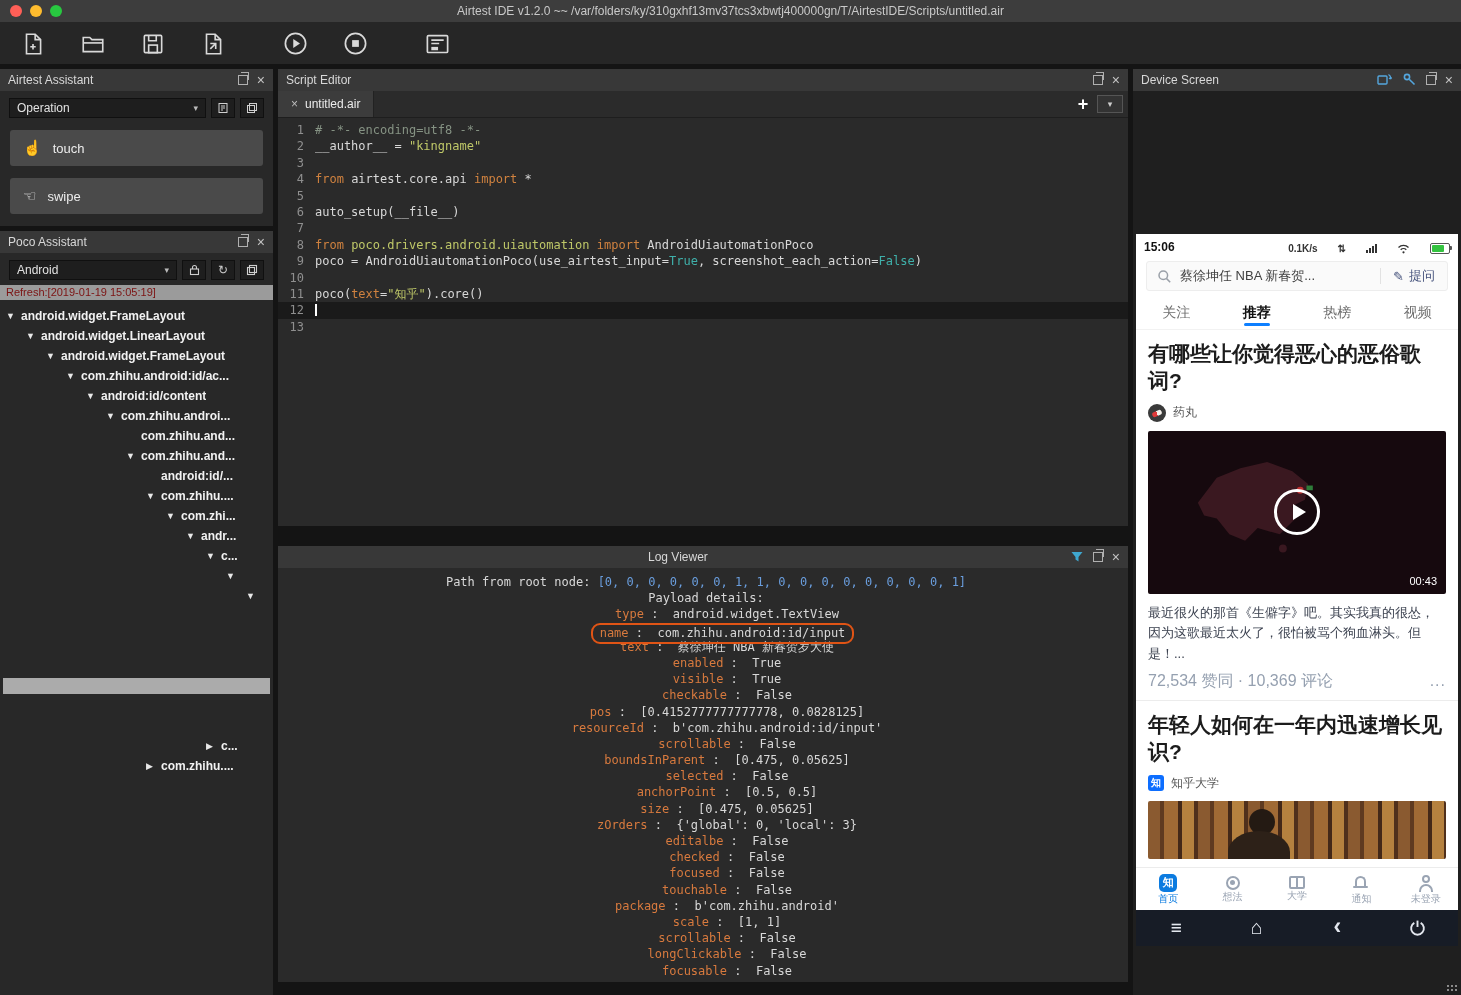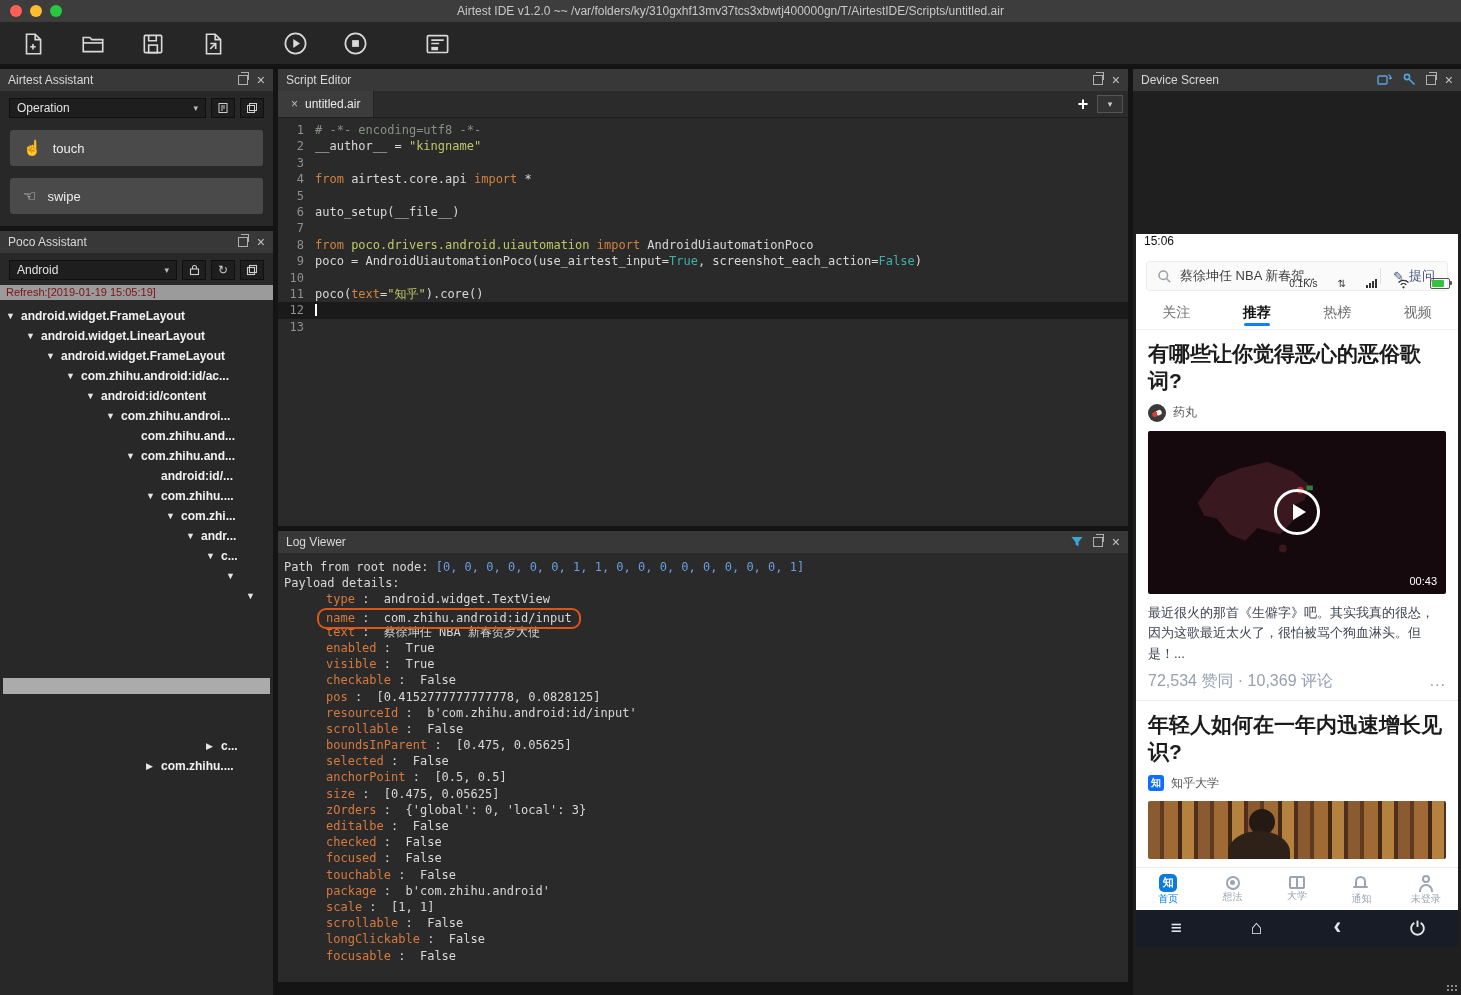--- a/index.html
+++ b/index.html
@@ -14,28 +14,28 @@
 
   
   .toolbar{height:41px;background:#262626;display:flex;align-items:center;padding-left:16px;gap:26px;}
   .tb-btn{width:34px;height:34px;display:flex;align-items:center;justify-content:center;background:none;border:none;padding:0;}
   .tb-gap{margin-left:22px;}
   .tb-btn svg{stroke:#d9d9d9;fill:none;stroke-width:1.5;}
 
   
   .main{display:flex;gap:5px;height:932px;box-sizing:border-box;padding-top:5px;background:#141414;}
   .col-left{width:273px;flex:0 0 273px;display:flex;flex-direction:column;gap:5px;}
-  .col-center{flex:1;display:flex;flex-direction:column;gap:5px;min-width:0;padding-bottom:14px;box-sizing:border-box;}
+  .col-center{flex:1;display:flex;flex-direction:column;gap:20px;min-width:0;padding-bottom:14px;box-sizing:border-box;}
   .col-right{width:328px;flex:0 0 328px;display:flex;flex-direction:column;}
 
   .panel{background:#282828;display:flex;flex-direction:column;min-height:0;overflow:hidden;}
   .panel-air{height:157px;flex:0 0 157px;}
   .panel-poco{flex:1;}
   .panel-editor{height:457px;flex:0 0 457px;}
-  .panel-log{flex:1;}
+  .panel-log{flex:1;text-align:center;}
   .panel-device{flex:1;}
 
   .panel-header{height:22px;flex:0 0 22px;background:#383838;display:flex;align-items:center;padding:0 8px;font-size:12px;color:#d8d8d8;}
   .ph-title{flex:1;white-space:nowrap;}
   .ph-icons{display:flex;gap:9px;align-items:center;}
   .float-icon{width:8px;height:8px;border:1px solid #b0b0b0;position:relative;display:inline-block;}
   .float-icon::after{content:'';position:absolute;left:2px;top:-4px;width:7px;height:7px;border-top:1px solid #b0b0b0;border-right:1px solid #b0b0b0;}
   .close-icon{color:#c4c4c4;font-size:14px;line-height:1;cursor:default;}
 
   
@@ -83,21 +83,21 @@
   .log-row{padding-left:42px;height:16.2px;white-space:pre;}
   .log-key{color:#d87a3e;}
   .log-sep{white-space:pre;color:#d8d8d8;}
   .log-kv.hl{display:inline-block;border:2px solid #e05415;border-radius:9px;padding:0 7px 1px;margin-left:-9px;position:relative;}
   .funnel-icon{display:flex;align-items:center;}
 
   
   .device-body{flex:1;background:#1f1f1f;display:flex;flex-direction:column;align-items:center;}
   .phone{width:322px;margin-top:143px;background:#ffffff;}
 
-  .status{height:20px;display:flex;align-items:flex-start;padding:0 8px;background:#fff;}
+  .status{height:20px;display:flex;align-items:flex-end;padding:0 8px;background:#fff;font-weight:bold;}
   .status-time{font-size:12px;color:#111;}
   .status-right{margin-left:auto;display:flex;align-items:center;gap:20px;font-size:10px;color:#333;margin-top:44px;}
   .net-arrows{font-size:10px;color:#333;}
   .sig-bars{display:flex;align-items:flex-end;gap:1px;height:9px;}
   .sig-bars i{width:2px;background:#333;display:block;}
   .sig-bars i:nth-child(1){height:3px}.sig-bars i:nth-child(2){height:5px}.sig-bars i:nth-child(3){height:7px}.sig-bars i:nth-child(4){height:9px}
   .battery{width:18px;height:9px;border:1px solid #555;border-radius:2px;position:relative;}
   .battery::after{content:'';position:absolute;right:-3px;top:2px;width:2px;height:4px;background:#555;border-radius:0 1px 1px 0;}
   .battery-fill{position:absolute;left:1px;top:1px;bottom:1px;width:65%;background:#34c340;border-radius:1px;}
 

